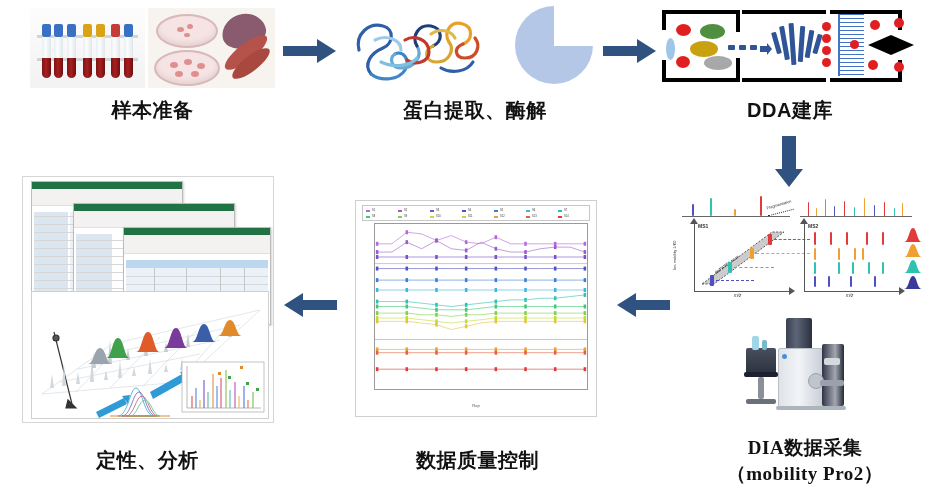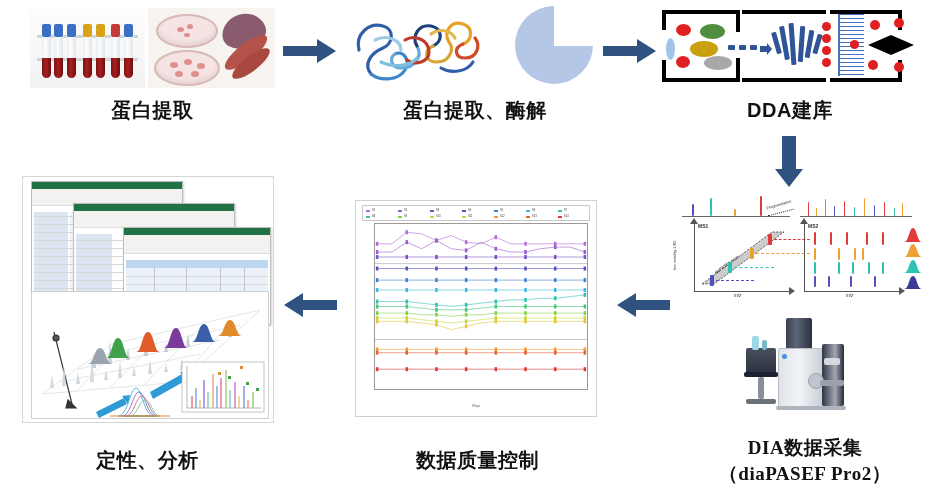--- a/index.html
+++ b/index.html
@@ -130,21 +130,21 @@
       <div class="dot-cell" style="left:30%;top:58%;width:8px;height:6px"></div>
       <div class="dot-cell" style="left:56%;top:60%;width:8px;height:6px"></div>
     </div>
     <div class="liver" style="left:74px;top:6px;width:44px;height:34px;"></div>
     <div class="muscle" style="left:72px;top:36px;width:52px;height:17px;"></div>
     <div class="muscle" style="left:80px;top:48px;width:46px;height:15px;
                                background:#a8483f"></div>
   </div>
 </div>
 
-<div class="caption cap-sans" style="left:30px;top:98px;width:245px;">蛋白提取</div>
+<div class="caption cap-sans" style="left:30px;top:98px;width:245px;">样本准备</div>
 
 <div class="arrow" style="left:283px;top:38px;width:54px;height:26px;">
   <svg width="54" height="26" viewBox="0 0 54 26">
     <polygon points="0,8 34,8 34,1 53,13 34,25 34,18 0,18" fill="#2f5280"></polygon>
   </svg>
 </div>
 
 <div class="stage" style="left:345px;top:4px;width:265px;height:88px;">
 
   <div class="img-box" style="left:0;top:0;width:150px;height:88px;">
@@ -373,21 +373,21 @@
        border-radius:50%;background:#bfc5cd;border:1px solid #9aa1ab;"></div>
   <div class="tofbody" style="left:78px;top:62px;width:24px;height:6px;
        background:#9aa1ab;"></div>
   <div class="tofbody" style="left:40px;top:36px;width:5px;height:5px;
        border-radius:50%;background:#4a90d9;"></div>
   <div class="tofbody" style="left:34px;top:88px;width:70px;height:4px;
        background:#aeb4bc;"></div>
 </div>
 
 <div class="caption cap-serif" style="left:690px;top:436px;width:230px;">DIA数据采集</div>
-<div class="caption cap-serif" style="left:690px;top:462px;width:230px;">（diaPASEF Pro2）</div>
+<div class="caption cap-serif" style="left:690px;top:462px;width:230px;">（mobility Pro2）</div>
 
 <div class="arrow" style="left:616px;top:292px;width:54px;height:26px;">
   <svg width="54" height="26" viewBox="0 0 54 26">
     <polygon points="54,8 20,8 20,1 1,13 20,25 20,18 54,18" fill="#2f5280"></polygon>
   </svg>
 </div>
 
 <div class="qc-wrap" style="left:355px;top:200px;width:240px;height:215px;">
 
   <div class="qc-legend" style="left:6px;top:4px;right:6px;height:14px;">

